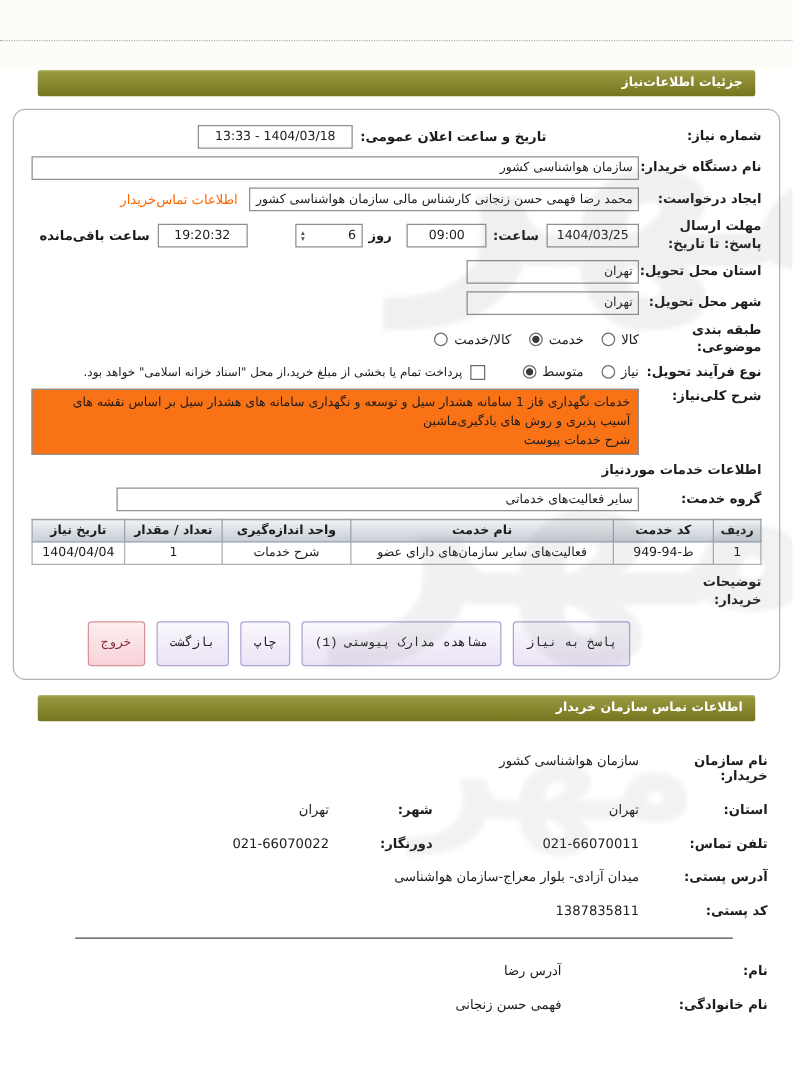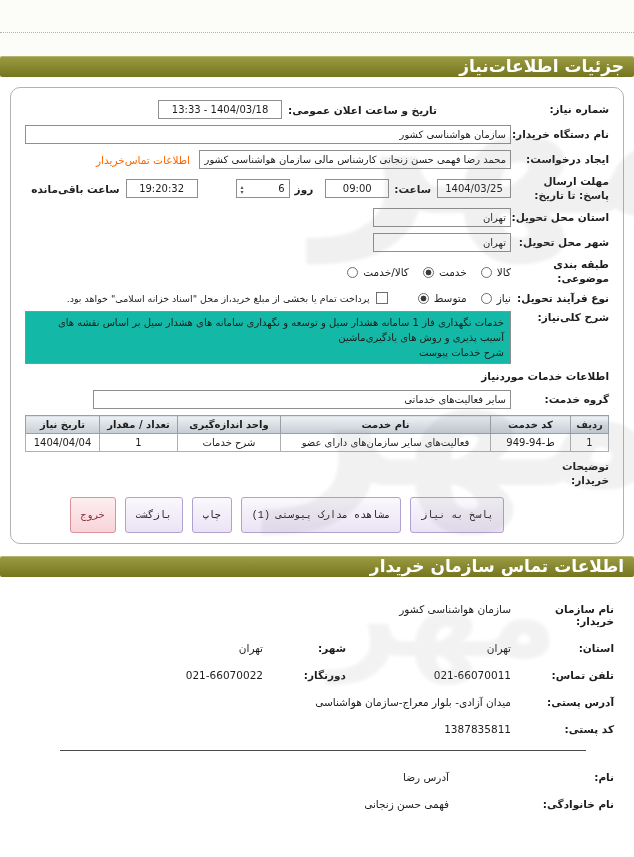--- a/index.html
+++ b/index.html
@@ -5,44 +5,44 @@
   *{box-sizing:border-box;margin:0;padding:0}
   html,body{width:634px;height:857px;overflow:hidden;background:#ffffff;
     font-family:"DejaVu Sans",sans-serif;font-size:10.5px;color:#1c1c1c;direction:rtl}
   .page{position:relative;width:634px;height:857px;background:#fff}
 
   
   .top-strip{height:56px;background:#fcfcf8;position:relative}
   .top-strip .dotted{position:absolute;top:32px;left:0;right:0;border-top:1px dotted #b3b3b3}
 
   
-  .bar{margin:0 0;height:21px;line-height:21px;padding:0 10px;color:#fff;font-weight:bold;
-    font-size:17px;background:linear-gradient(180deg,#9c9c44,#75751f);border-radius:2px;
+  .bar{margin:0 30px;height:21px;line-height:21px;padding:0 10px;color:#fff;font-weight:bold;
+    font-size:10px;background:linear-gradient(180deg,#9c9c44,#75751f);border-radius:2px;
     box-shadow:inset 0 1px 0 rgba(255,255,255,.25)}
   .bar2{margin-top:12px}
 
   
   .panel{margin:10px 10px 0;border:1px solid #b3b3b3;border-radius:10px;
     padding:12px 14px 10px;background:#fff;position:relative}
 
   .frow{display:flex;align-items:center;margin-bottom:6px}
   .frow.top{align-items:flex-start}
   .flabel{flex:0 0 98px;width:98px;font-weight:bold;line-height:1.3}
   .lbl{font-weight:bold;white-space:nowrap}
   .ibox{border:1px solid #8f8f8f;background:#fff;height:19px;line-height:17px;padding:0 4px;
     font-size:10px;white-space:nowrap;overflow:hidden}
   .ibox.center{text-align:center}
   .ibox.ltr{text-align:left}
   .grow{flex:1}
-  .tbox{border:1px solid #8f8f8f;background:#14b8a6;padding:3px 6px;font-size:10px;line-height:1.5;
+  .tbox{border:1px solid #8f8f8f;background:#f97316;padding:3px 6px;font-size:10px;line-height:1.5;
     white-space:pre-line;flex:1}
   .link{color:#f60;margin-right:9px;white-space:nowrap;cursor:pointer}
 
   
-  .opt{display:flex;align-items:flex-end;margin-left:14px}
+  .opt{display:flex;align-items:flex-start;margin-left:14px}
   .radio{display:inline-block;width:11px;height:11px;border:1px solid #6d6d6d;border-radius:50%;
     background:#fff;margin-right:5px;flex:0 0 auto}
   .radio.sel{background:radial-gradient(circle at 50% 50%,#3a3a3a 0 2.6px,#fff 3.2px)}
   .cbox{width:12px;height:12px;border:1px solid #6d6d6d;background:#fff;margin-left:6px;flex:0 0 auto}
   .note{font-size:9.5px;line-height:1.2}
 
   .sect-title{font-weight:bold;margin:6px 0 8px}
 
   
   table.svc{width:100%;border-collapse:collapse;margin:2px 0 8px}

